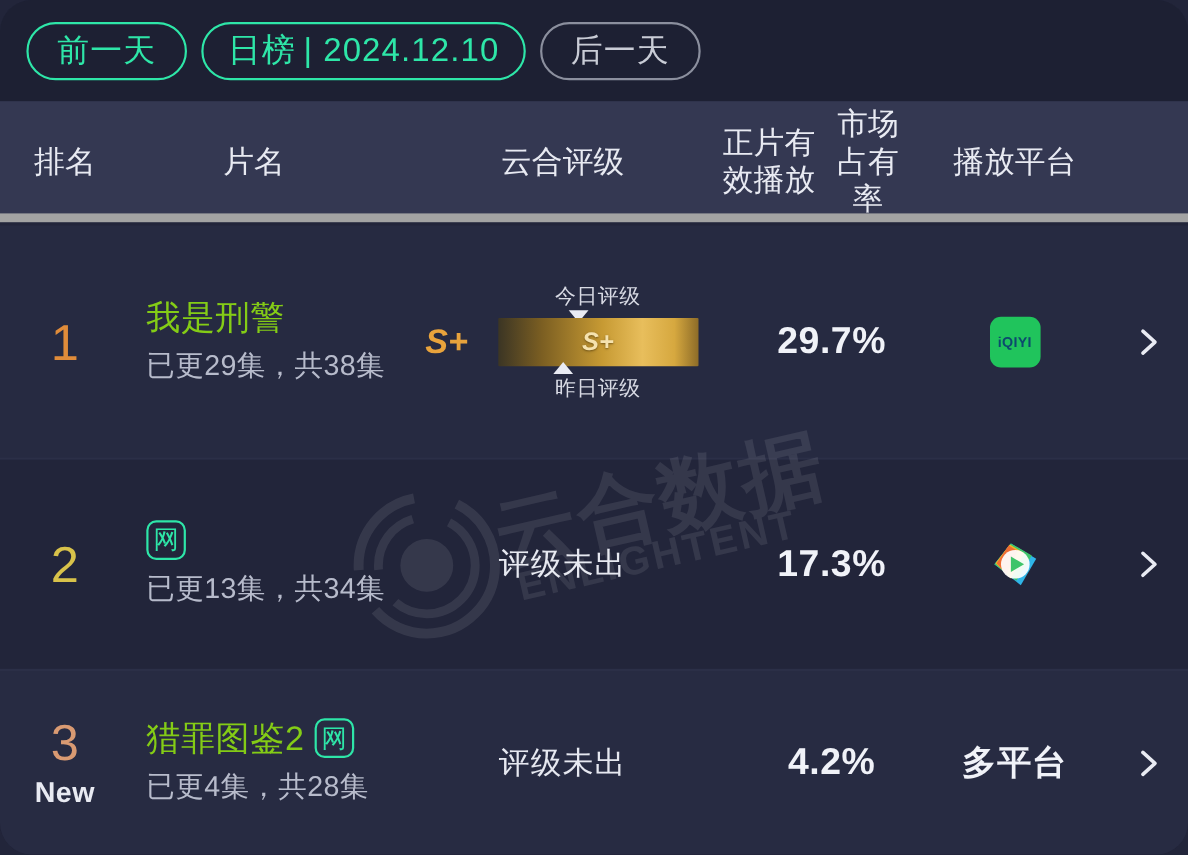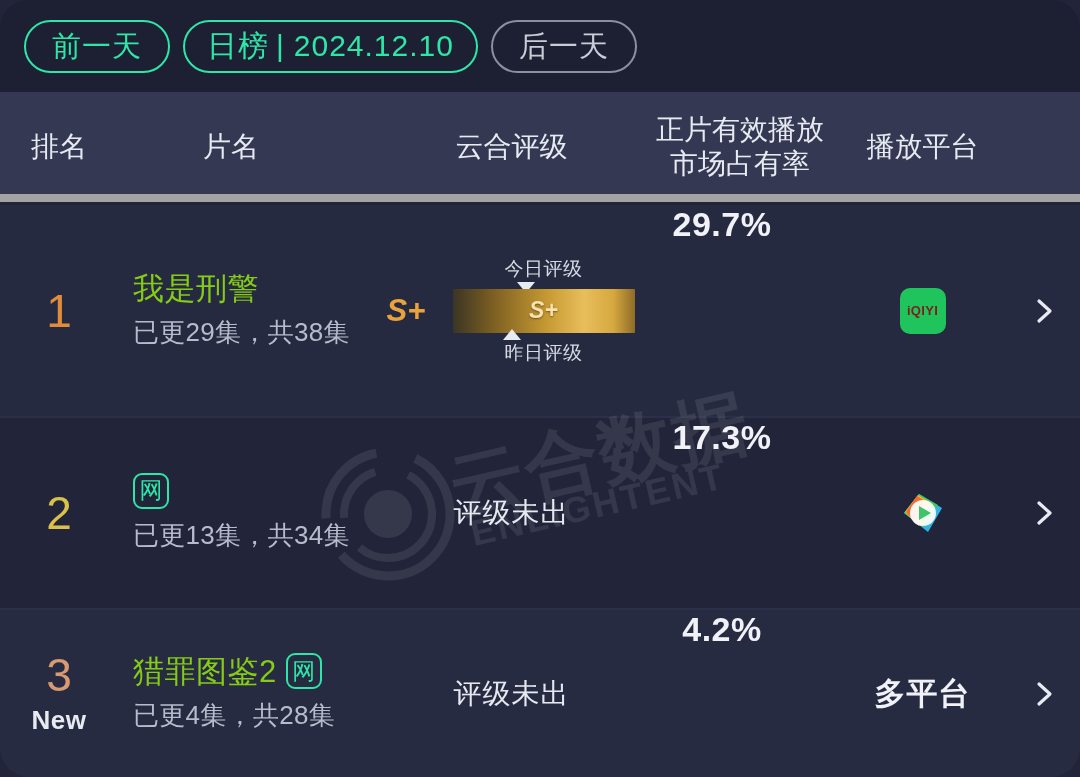--- a/index.html
+++ b/index.html
@@ -229,23 +229,24 @@
   }
   .caret.up {
     bottom: 30px;
     margin-left: -9px;
     border-bottom: 11px solid #e9ebf3;
   }
 
   
   .sharewrap {
     position: absolute;
-    left: 632px; width: 180px;
+    left: 666px; width: 180px;
     top: 0; height: 100%;
     display: flex;
+    align-items: center;
     justify-content: center;
   }
   .share {
     font-size: 34px;
     font-weight: 700;
     color: #f0f2f8;
     letter-spacing: .5px;
   }
 
   
@@ -263,21 +264,21 @@
     color: #f0f2f8;
     letter-spacing: 1px;
   }
   .iqiyi {
     width: 46px; height: 46px;
     border-radius: 10px;
     background: #20c45c;
     display: flex;
     align-items: center;
     justify-content: center;
-    color: #7f1d1d;
+    color: #0c4a6e;
     font-size: 13px;
     font-weight: 700;
     letter-spacing: .3px;
   }
   .tencent { width: 50px; height: 50px; display: block; }
 
   
   .chev {
     position: absolute;
     right: 22px;
@@ -338,21 +339,21 @@
     </div>
     <div class="pill pill-dim">
       <span>后一天</span>
     </div>
   </div>
 
   <div class="colhead">
     <div class="cell" style="left:0;width:118px;">排名</div>
     <div class="cell" style="left:133px;width:200px;justify-content:flex-start;padding-left:70px;">片名</div>
     <div class="cell" style="left:373px;width:277px;">云合评级</div>
-    <div class="cell" style="left:650px;width:180px;flex-direction:column;">
+    <div class="cell" style="left:650px;width:180px;">
       <span>正片有效播放</span>
       <span>市场占有率</span>
     </div>
     <div class="cell" style="left:830px;width:185px;">播放平台</div>
   </div>
 
   <div class="watermark">
     <svg class="wm-logo" viewBox="0 0 140 140">
       <circle cx="70" cy="70" r="62" fill="none" stroke="#ffffff" stroke-width="9" stroke-dasharray="150 40 90 40"></circle>
       <circle cx="70" cy="70" r="44" fill="none" stroke="#ffffff" stroke-width="8" stroke-dasharray="100 34 60 34"></circle>

